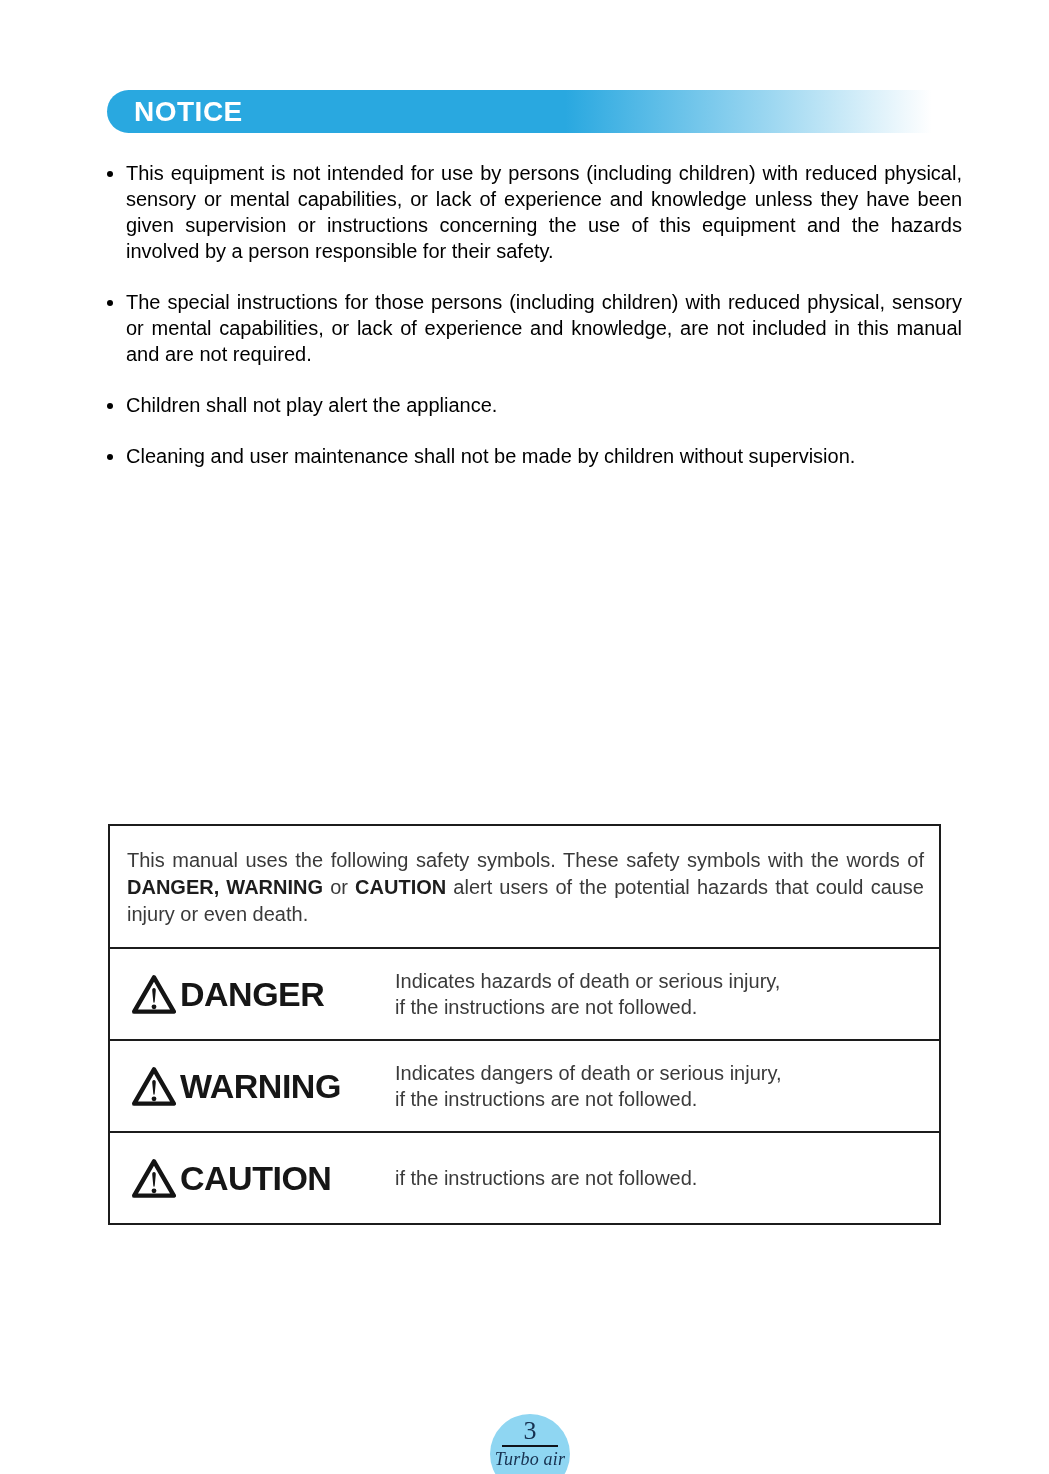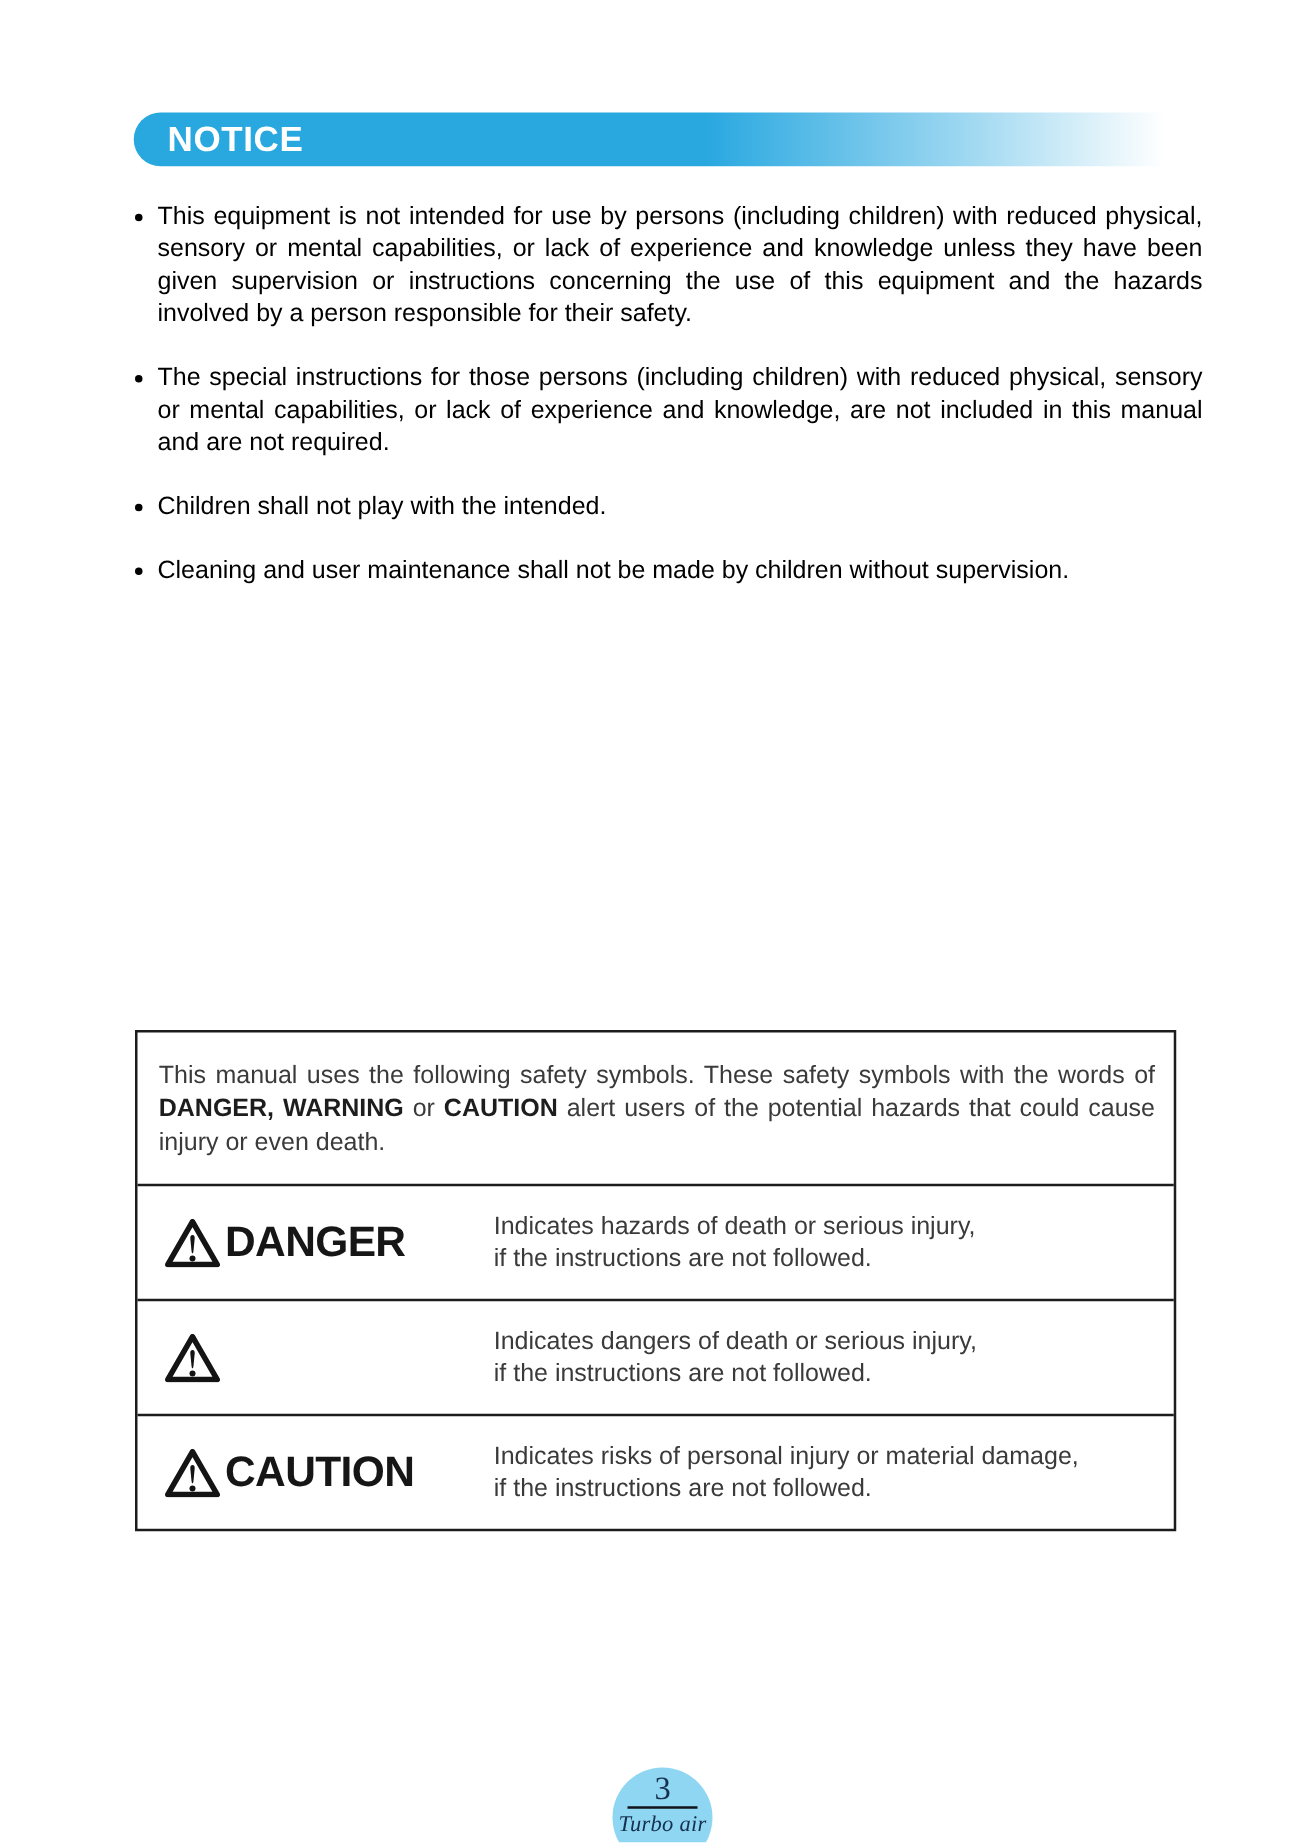--- a/index.html
+++ b/index.html
@@ -126,21 +126,21 @@
 
 <div class="page" style="--banner-blue: #29A8E0; --circle-blue: #8FD6F2;">
 
   <div class="banner">
     <div class="banner-title">NOTICE</div>
   </div>
 
   <ul class="notice-list">
     <li><span>This equipment is not intended for use by persons (including children) with reduced physical, sensory or mental capabilities, or lack of experience and knowledge unless they have been given supervision or instructions concerning the use of this equipment and the hazards involved by a person responsible for their safety.</span></li>
     <li><span>The special instructions for those persons (including children) with reduced physical, sensory or mental capabilities, or lack of experience and knowledge, are not included in this manual and are not required.</span></li>
-    <li><span>Children shall not play with the intended.</span></li>
+    <li><span>Children shall not play alert the appliance.</span></li>
     <li><span>Cleaning and user maintenance shall not be made by children without supervision.</span></li>
   </ul>
 
   <div class="safety-box">
 
     <div class="box-intro"><span>This manual uses the following safety symbols. These safety symbols with the words of </span><b>DANGER, WARNING</b><span> or </span><b>CAUTION</b><span> alert users of the potential hazards that could cause injury or even death.</span></div>
 
     <div class="box-row">
       <div class="row-label">
         <svg class="warn-tri" viewBox="0 0 100 88" aria-hidden="true">
@@ -156,38 +156,38 @@
       </div>
     </div>
 
     <div class="box-row">
       <div class="row-label">
         <svg class="warn-tri" viewBox="0 0 100 88" aria-hidden="true">
           <path d="M50 5 L95 83 L5 83 Z" fill="#ffffff" stroke="#141414" stroke-width="10" stroke-linejoin="round"></path>
           <path d="M50 29 q4.5 0 4 6.5 l-2.2 23 q-0.4 4.5 -1.8 4.5 t-1.8 -4.5 l-2.2 -23 q-0.5 -6.5 4 -6.5 Z" fill="#141414"></path>
           <circle cx="50" cy="72" r="5.5" fill="#141414"></circle>
         </svg>
+        <span class="label-text">WARNING</span>
       </div>
       <div class="row-desc">
         <div>Indicates dangers of death or serious injury,</div>
         <div>if the instructions are not followed.</div>
       </div>
     </div>
 
     <div class="box-row">
       <div class="row-label">
         <svg class="warn-tri" viewBox="0 0 100 88" aria-hidden="true">
           <path d="M50 5 L95 83 L5 83 Z" fill="#ffffff" stroke="#141414" stroke-width="10" stroke-linejoin="round"></path>
           <path d="M50 29 q4.5 0 4 6.5 l-2.2 23 q-0.4 4.5 -1.8 4.5 t-1.8 -4.5 l-2.2 -23 q-0.5 -6.5 4 -6.5 Z" fill="#141414"></path>
           <circle cx="50" cy="72" r="5.5" fill="#141414"></circle>
         </svg>
         <span class="label-text">CAUTION</span>
       </div>
       <div class="row-desc">
-        <div>Indicates risks of personal injury or material damage,</div>
         <div>if the instructions are not followed.</div>
       </div>
     </div>
 
   </div>
 
   <div class="footer-badge">
     <div class="page-num">3</div>
     <div class="footer-divider"></div>
     <div class="brand">Turbo air</div>

